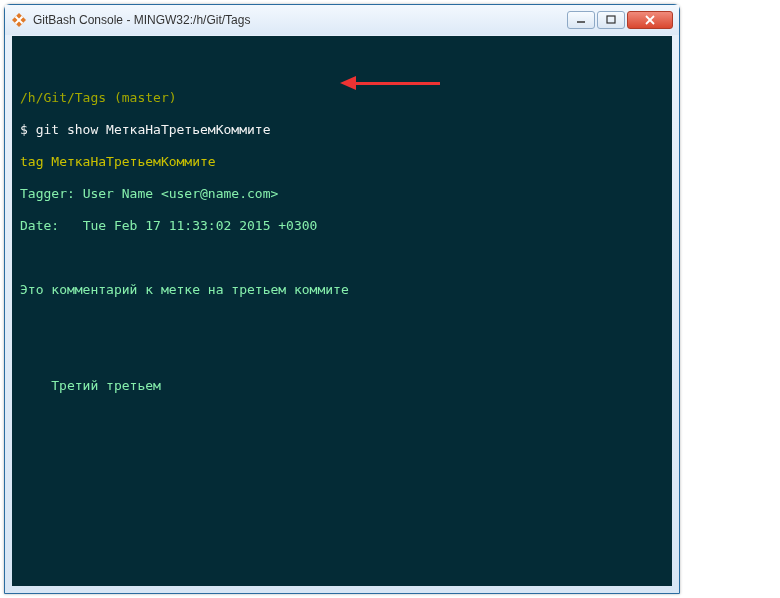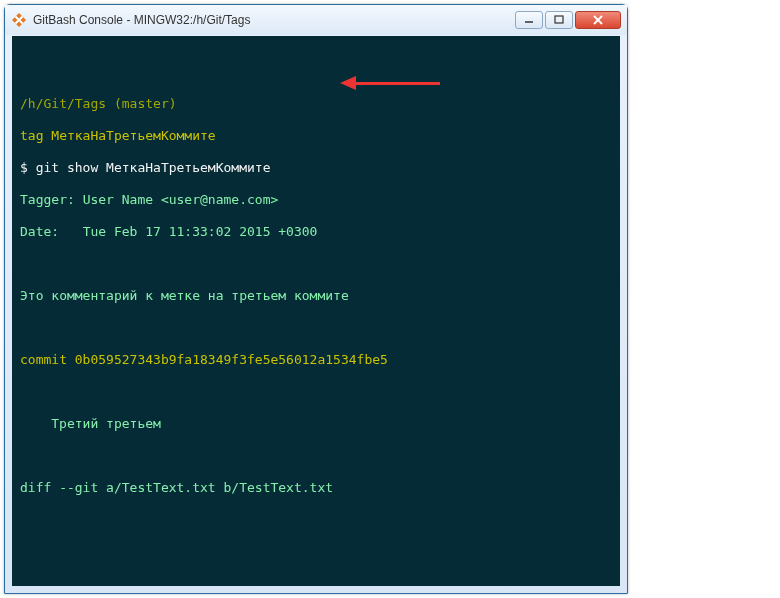--- a/index.html
+++ b/index.html
@@ -1,26 +1,26 @@
 <!DOCTYPE html>
 <html><head>
 <meta charset="utf-8">
 <style>
 *{margin:0;padding:0;box-sizing:border-box}
 body{width:780px;height:598px;background:#fff;font-family:"Segoe UI",Arial,sans-serif;overflow:hidden;position:relative}
-.window{position:absolute;top:4px;left:4px;width:624px;height:590px;border:1px solid #2a6ca0;border-radius:6px 6px 0 0;background:linear-gradient(#e8f1fb,#d8e6f5);box-shadow:0 0 3px rgba(0,0,0,.3)}
+.window{position:absolute;top:4px;left:4px;width:676px;height:590px;border:1px solid #2a6ca0;border-radius:6px 6px 0 0;background:linear-gradient(#e8f1fb,#d8e6f5);box-shadow:0 0 3px rgba(0,0,0,.3)}
 .titlebar{height:30px;display:flex;align-items:center;padding:0 6px;background:linear-gradient(#f3f8fe,#dde9f7)}
 .icon-box{width:16px;height:16px;margin-right:6px;display:flex;align-items:center;justify-content:center}
 .title{flex:1;font-size:12px;color:#333}
 .winbtns{display:flex;gap:2px}
 .winbtn{width:28px;height:18px;border:1px solid #8ea9c6;border-radius:3px;background:linear-gradient(#f7fbff,#dbe7f4);display:flex;align-items:center;justify-content:center;font-size:11px;color:#333;cursor:pointer}
 .winbtn.max{width:28px}
 .winbtn.close{width:46px;background:linear-gradient(#f08a7a,#d9472f);border-color:#b03b28;color:#fff;font-weight:bold}
 .winbtn svg{display:block}
-.console{position:absolute;top:31px;left:7px;right:7px;bottom:7px;background:#042b36;font-family:Consolas,"DejaVu Sans Mono",monospace;font-size:13px;line-height:16px;color:#e9e9e9;padding:12px 8px;overflow:hidden;white-space:pre}
+.console{position:absolute;top:31px;left:7px;right:7px;bottom:7px;background:#042b36;font-family:Consolas,"DejaVu Sans Mono",monospace;font-size:13px;line-height:16px;color:#e9e9e9;padding:6px 8px;overflow:hidden;white-space:pre}
 .line{min-height:16px}
 .olive{color:#a3a800}
 .grey{color:#86efac}
 .white{color:#f4f4f4}
 .yellow{color:#cbc200}
 .indent{padding-left:4ch}
 .arrow{position:absolute;top:76px;left:340px;width:100px;height:14px;pointer-events:none}
 .arrow-line{position:absolute;top:6px;left:14px;right:0;height:3px;background:#e33}
 .arrow-head{position:absolute;left:0;top:0;width:0;height:0;border-top:7px solid transparent;border-bottom:7px solid transparent;border-right:16px solid #e33}
 </style>
@@ -53,32 +53,30 @@
             <line x1="2" y1="1" x2="10" y2="9" stroke="#fff" stroke-width="1.8"></line>
             <line x1="10" y1="1" x2="2" y2="9" stroke="#fff" stroke-width="1.8"></line>
           </svg>
         </div>
     </div>
   </div>
 
   <div class="console">
 <div class="line"> </div>
 <div class="line"><span class="olive">/h/Git/Tags</span> <span class="olive">(master)</span></div>
+<div class="line"><span class="white">$</span> <span class="white">git show МеткаНаТретьемКоммите</span></div>
 <div class="line"><span class="yellow">tag</span> <span class="yellow">МеткаНаТретьемКоммите</span></div>
-<div class="line"><span class="white">$</span> <span class="white">git show МеткаНаТретьемКоммите</span></div>
 <div class="line"><span class="grey">Tagger:</span> <span class="grey">User Name &lt;user@name.com&gt;</span></div>
 <div class="line"><span class="grey">Date:  </span> <span class="grey">Tue Feb 17 11:33:02 2015 +0300</span></div>
 <div class="line"> </div>
 <div class="line grey">Это комментарий к метке на третьем коммите</div>
 <div class="line"> </div>
-<div class="line"><span class="yellow">commit</span> <span class="yellow">0b059527343b9fa18349f3fe5e56012a1534fbe5</span></div>
 <div class="line"> </div>
 <div class="line grey indent">Третий третьем</div>
 <div class="line"> </div>
-<div class="line grey">diff --git a/TestText.txt b/TestText.txt</div>
 
 
 
 
 
 
 
 
 
 

